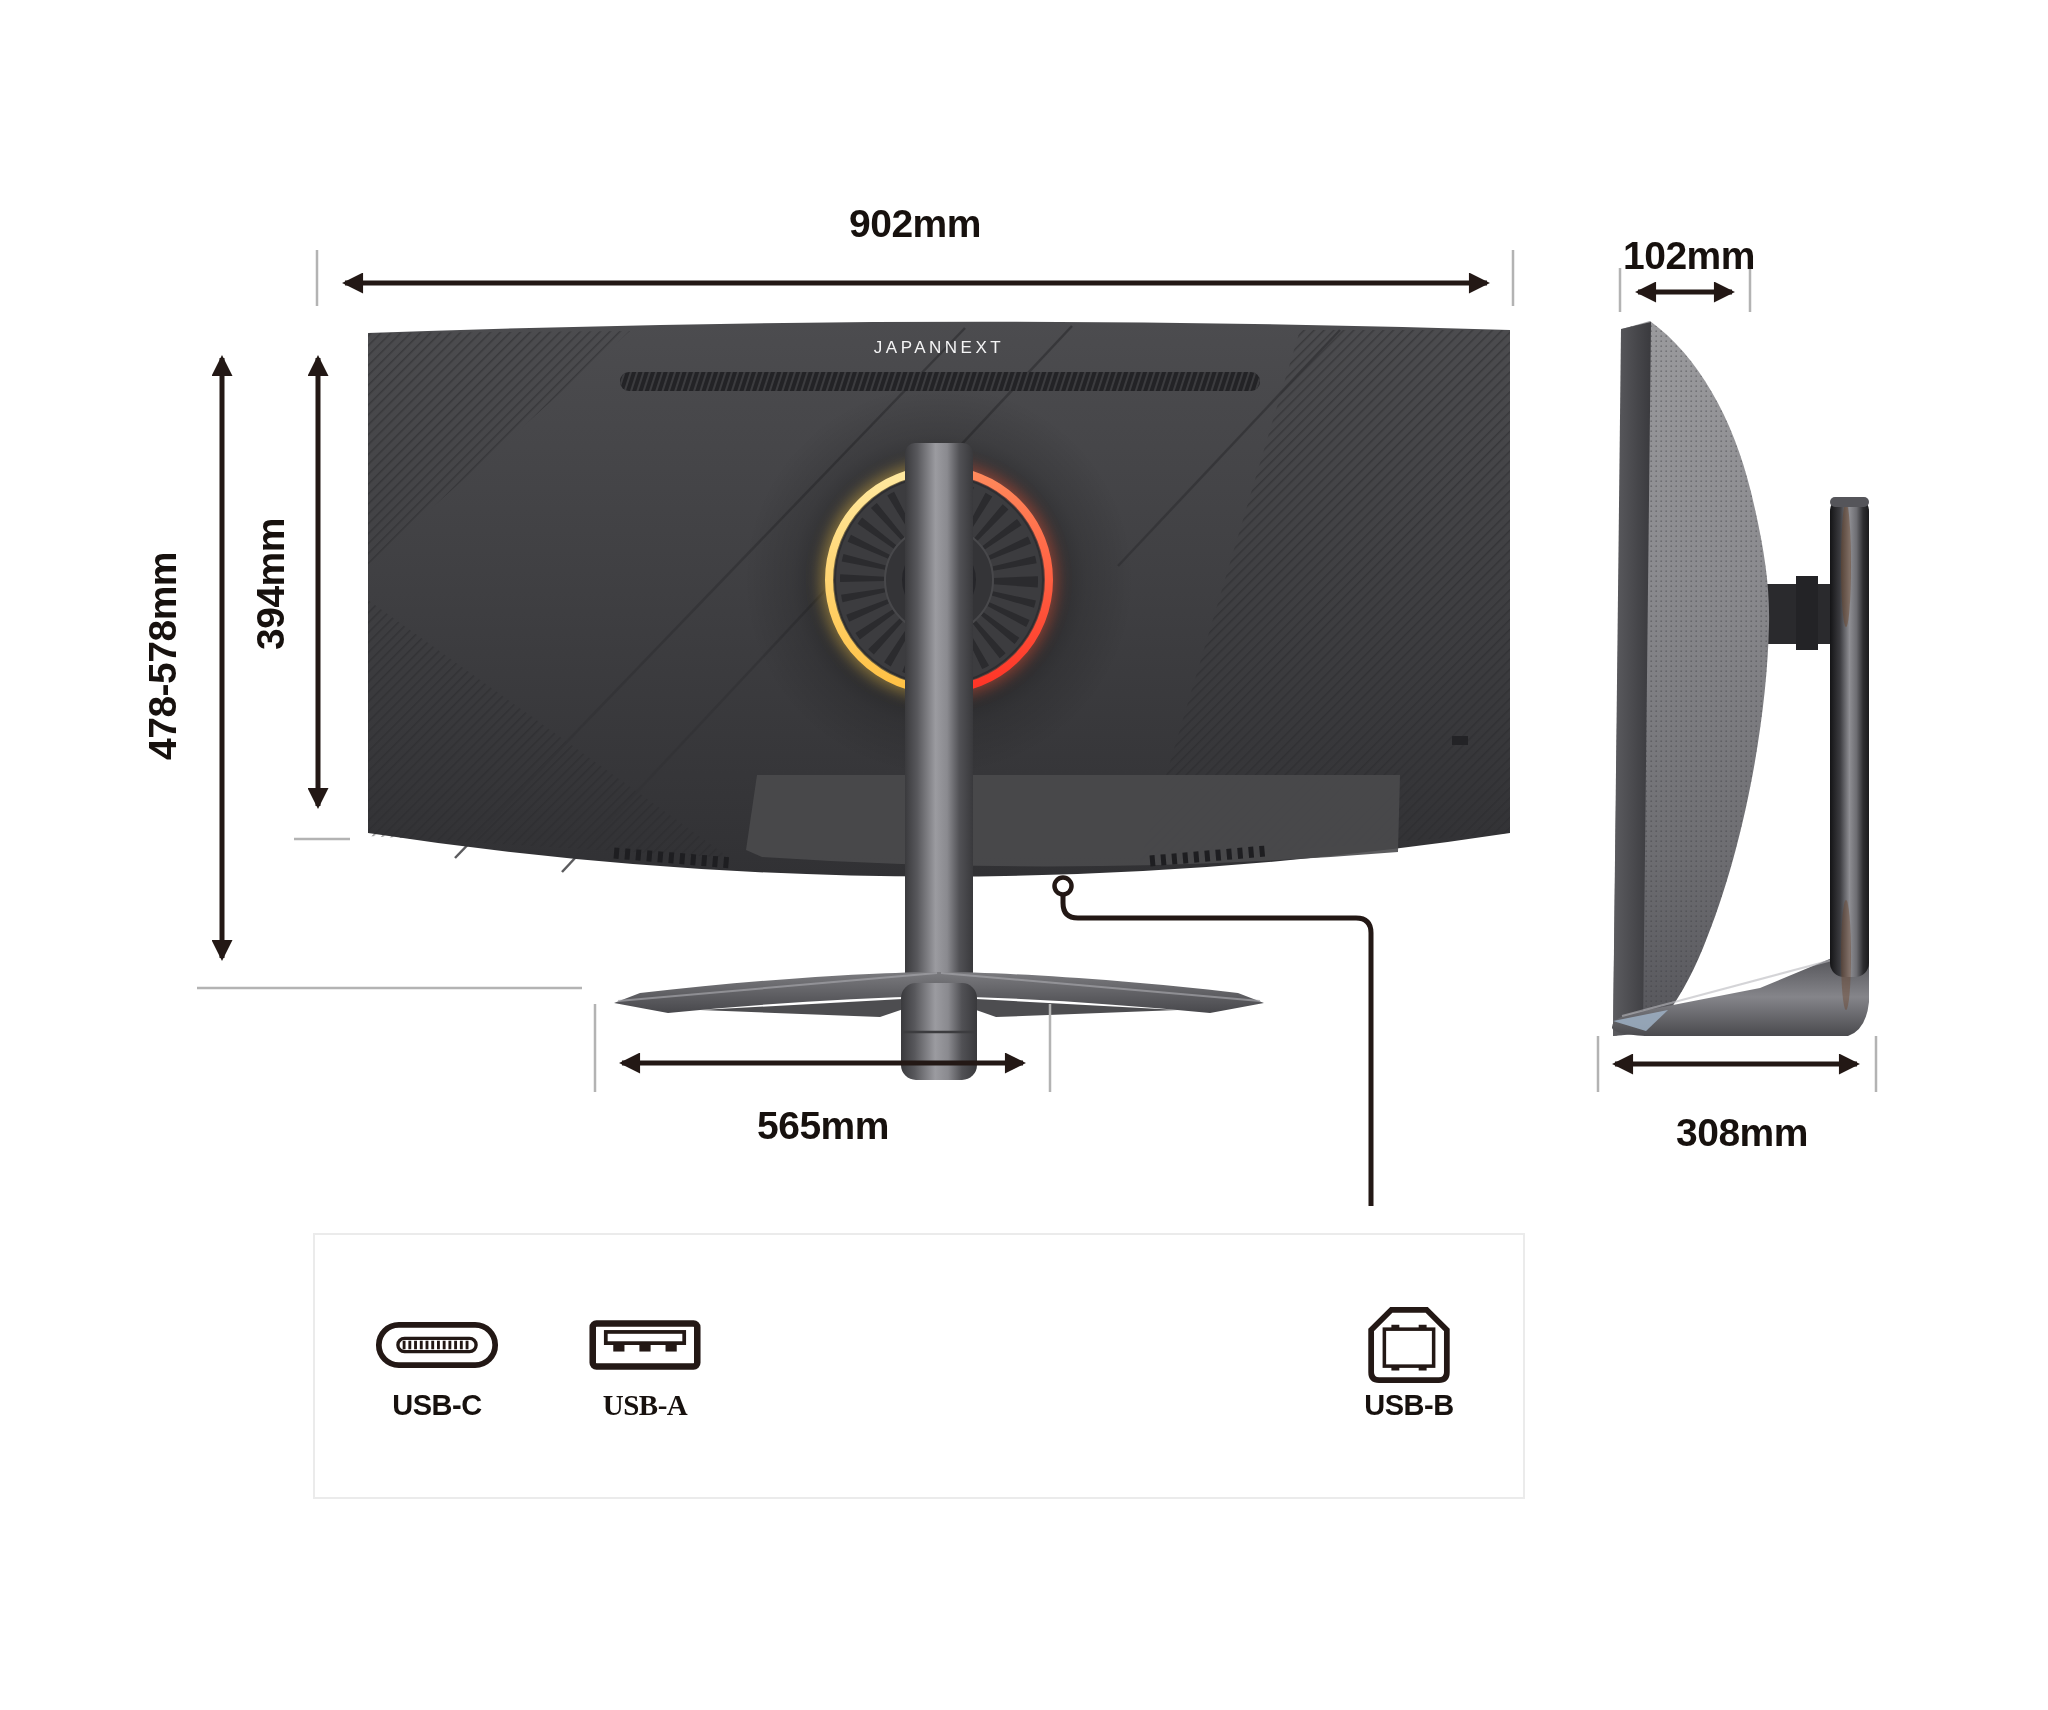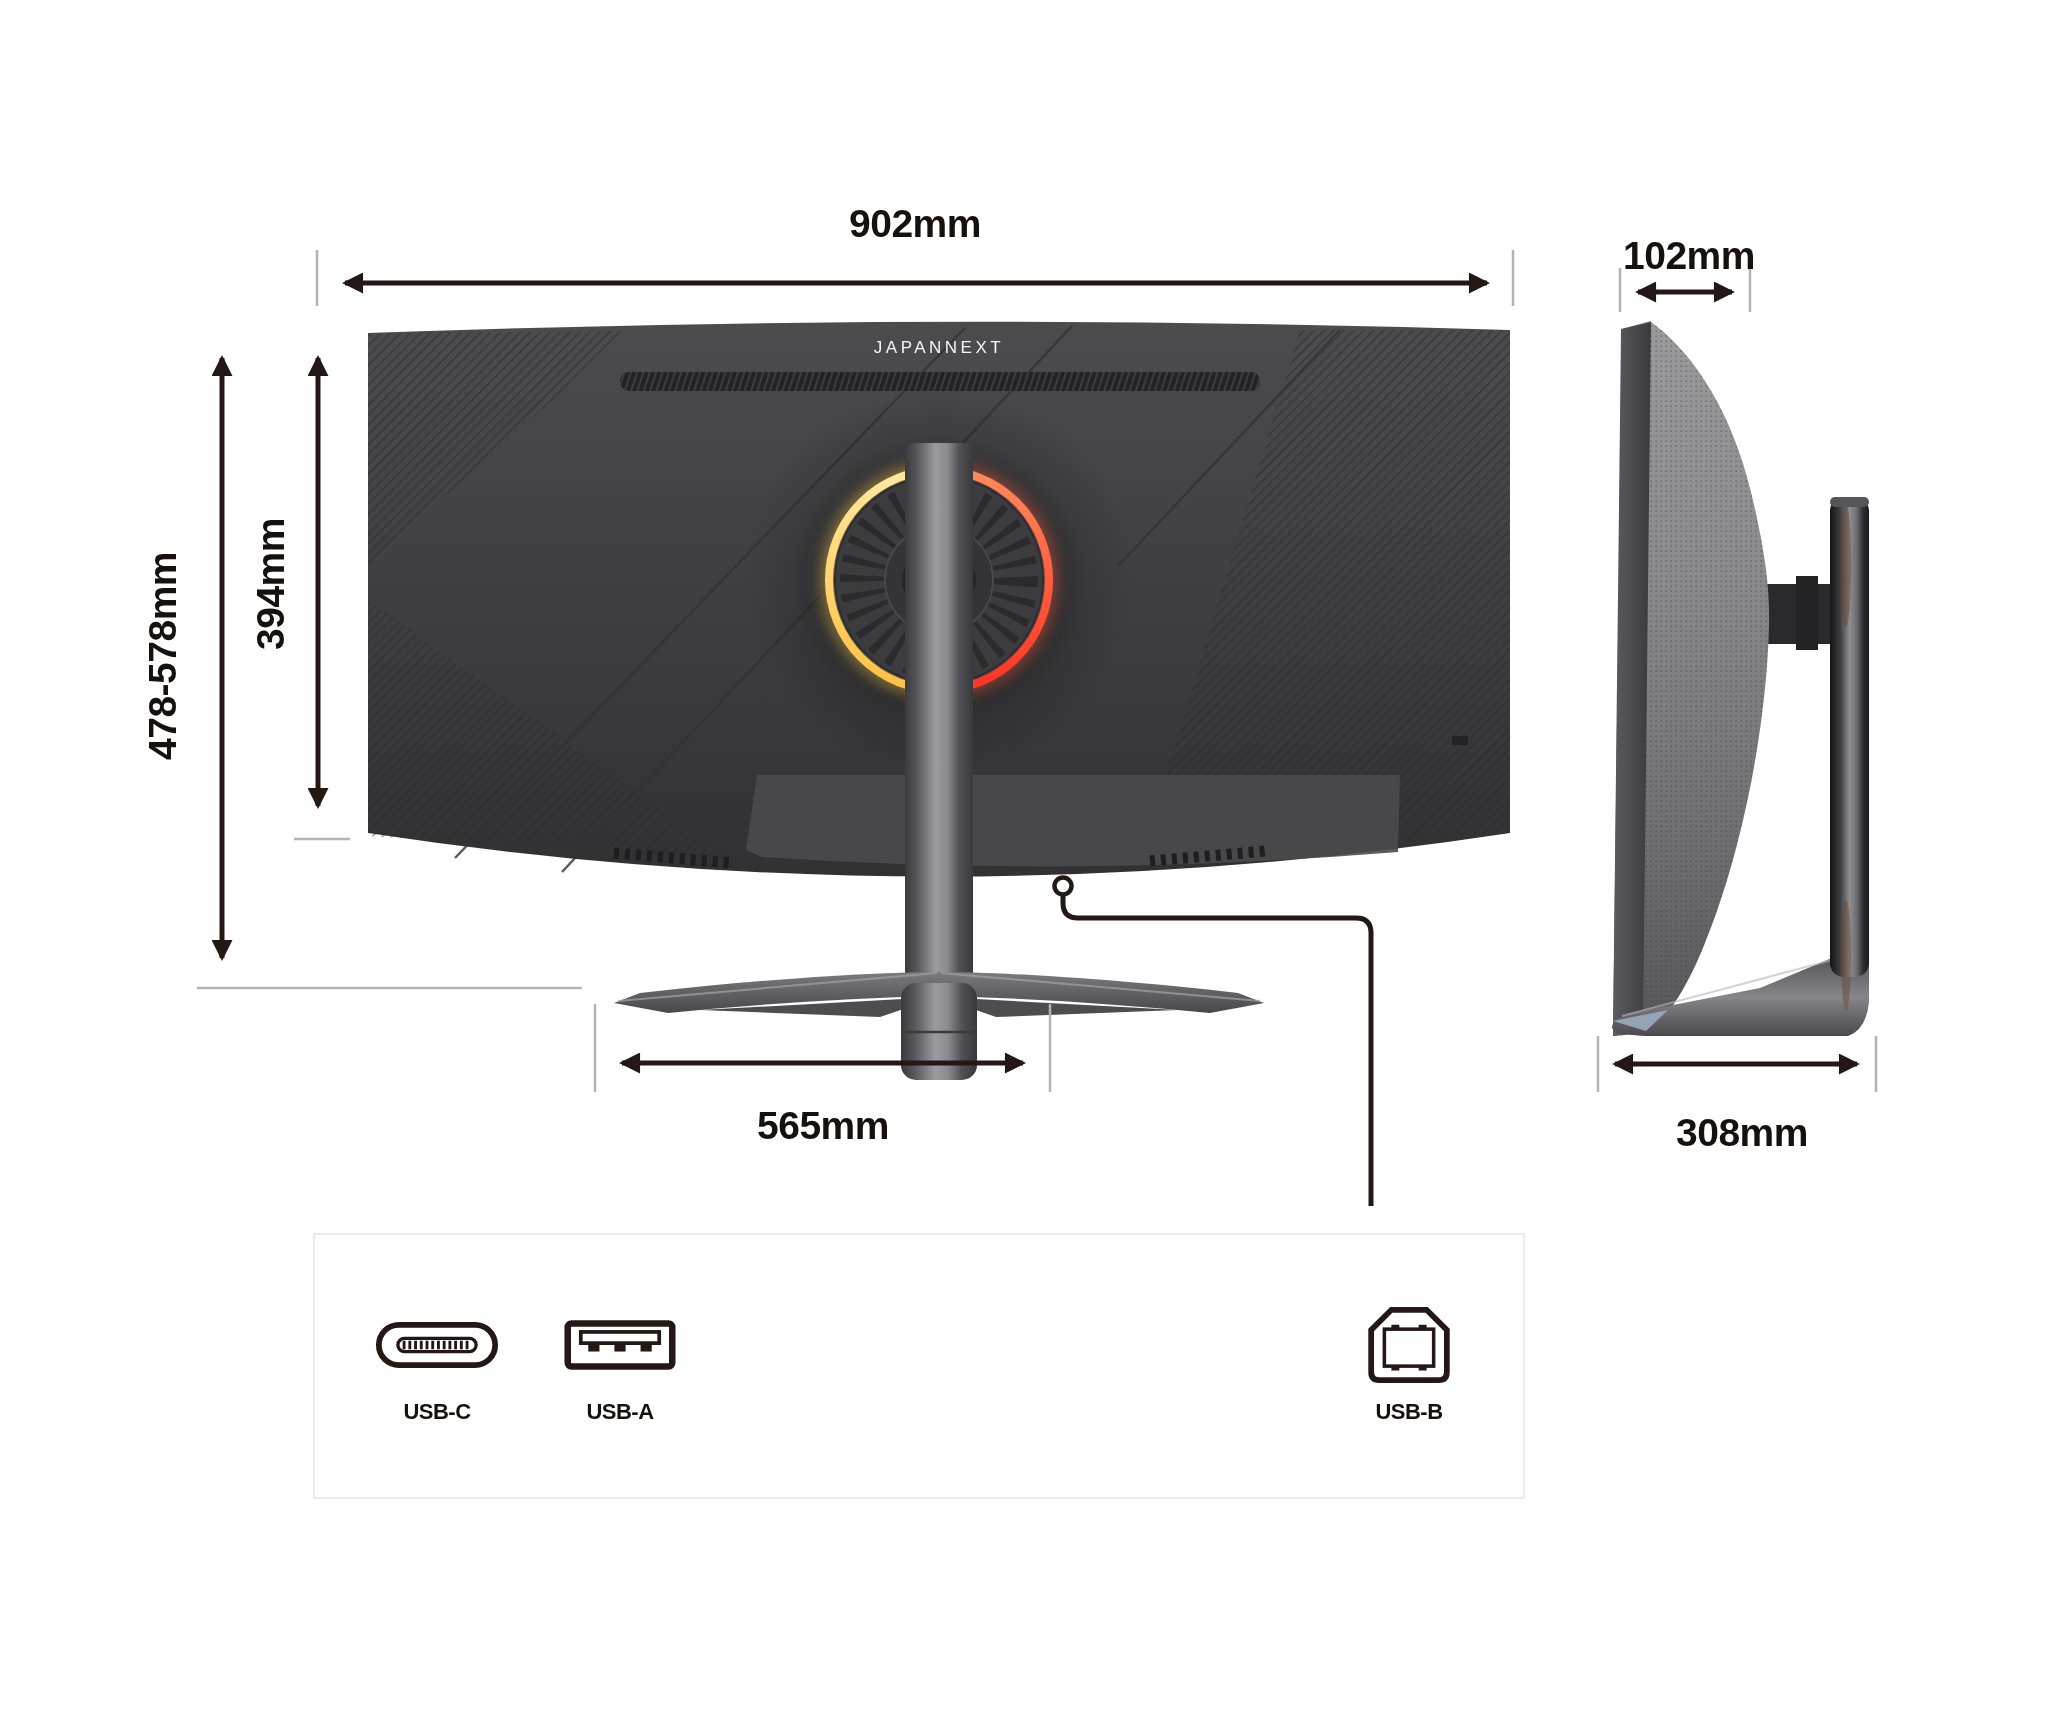--- a/index.html
+++ b/index.html
@@ -8,21 +8,21 @@
   .layer{position:absolute;left:0;top:0;}
   .dim-label{position:absolute;font-weight:700;font-size:39px;color:#17110e;
              white-space:nowrap;transform:translate(-50%,-50%);letter-spacing:-.5px;}
   .dim-label.vert{transform:translate(-50%,-50%) rotate(-90deg);}
   .brand-logo{position:absolute;left:939px;top:348px;transform:translate(-50%,-50%);
               color:#f4f4f5;font-size:17px;font-weight:400;letter-spacing:3.5px;white-space:nowrap;}
   .ports-panel{position:absolute;left:313px;top:1233px;width:1212px;height:266px;
                background:#ffffff;border:2px solid #ebebeb;box-sizing:border-box;}
   .port-item{position:absolute;top:66px;width:240px;text-align:center;transform:translateX(-50%);}
   .port-icon{height:88px;display:flex;align-items:center;justify-content:center;}
-  .port-label{margin-top:10px;font-weight:700;font-size:22px;color:#17110e;letter-spacing:-.5px;}
+  .port-label{font-weight:700;font-size:29px;color:#17110e;letter-spacing:-.5px;}
 </style>
 </head>
 <body>
 
 <div class="canvas">
 
   <svg class="layer" width="2048" height="1710" viewBox="0 0 2048 1710">
     <defs>
       <marker id="ah" viewBox="0 0 10 10" refX="8.6" refY="5" markerWidth="4.6" markerHeight="4.2" orient="auto-start-reverse">
           <path d="M0,0 L10,5 L0,10 Z" fill="#231815"></path>
@@ -196,21 +196,21 @@
       <div class="port-icon">
         <svg width="124" height="50" viewBox="0 0 130 50" fill="none" stroke="#231815">
           <rect x="4" y="4" width="122" height="42" rx="21" stroke-width="6"></rect>
           <rect x="24" y="18" width="82" height="14" rx="7" stroke-width="3.5"></rect>
           <line x1="29" y1="25" x2="101" y2="25" stroke-width="9" stroke-dasharray="3 3"></line>
         </svg>
       </div>
       <div class="port-label">USB-C</div>
     </div>
 
-    <div class="port-item" style="left:305px;">
+    <div class="port-item" style="left:330px;font-family:Liberation Serif, serif;">
       <div class="port-icon">
         <svg width="112" height="52" viewBox="0 0 120 54" fill="none" stroke="#231815">
           <rect x="4" y="4" width="112" height="46" rx="4" stroke-width="7"></rect>
           <rect x="18" y="13" width="84" height="12" stroke-width="4"></rect>
           <rect x="26" y="25" width="12" height="9" fill="#231815" stroke="none"></rect>
           <rect x="54" y="25" width="12" height="9" fill="#231815" stroke="none"></rect>
           <rect x="82" y="25" width="12" height="9" fill="#231815" stroke="none"></rect>
         </svg>
       </div>
       <div class="port-label">USB-A</div>

